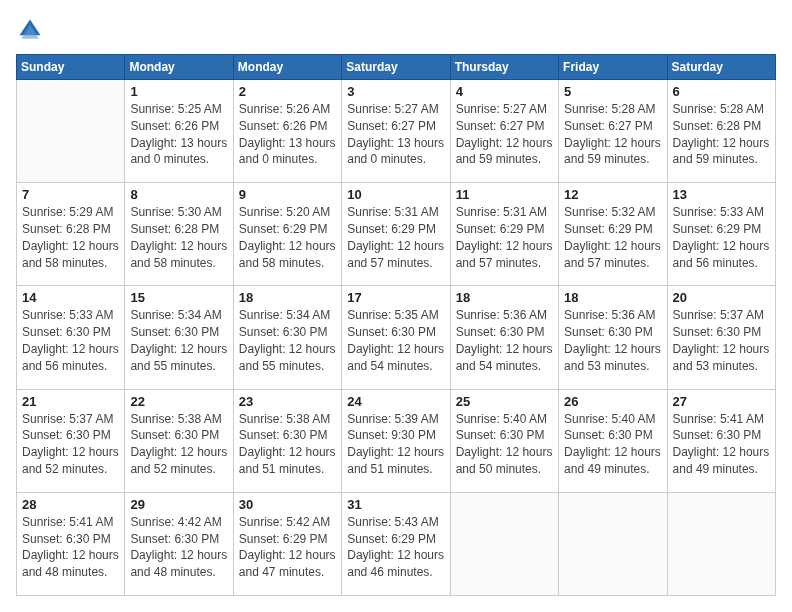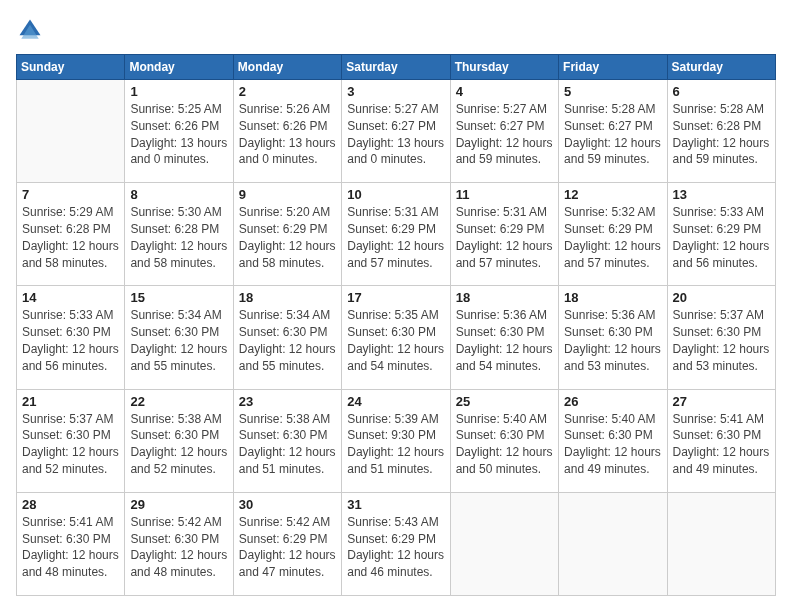--- a/index.html
+++ b/index.html
@@ -330,21 +330,21 @@
         <tr>
           <td>
             <span class="day-number">28</span>
             <div class="day-info">Sunrise: 5:41 AM
 Sunset: 6:30 PM
 Daylight: 12 hours
 and 48 minutes.</div>
           </td>
           <td>
             <span class="day-number">29</span>
-            <div class="day-info">Sunrise: 5:42 AM
+            <div class="day-info">Sunrise: 4:42 AM
 Sunset: 6:30 PM
 Daylight: 12 hours
 and 48 minutes.</div>
           </td>
           <td>
             <span class="day-number">30</span>
             <div class="day-info">Sunrise: 5:42 AM
 Sunset: 6:29 PM
 Daylight: 12 hours
 and 47 minutes.</div>

